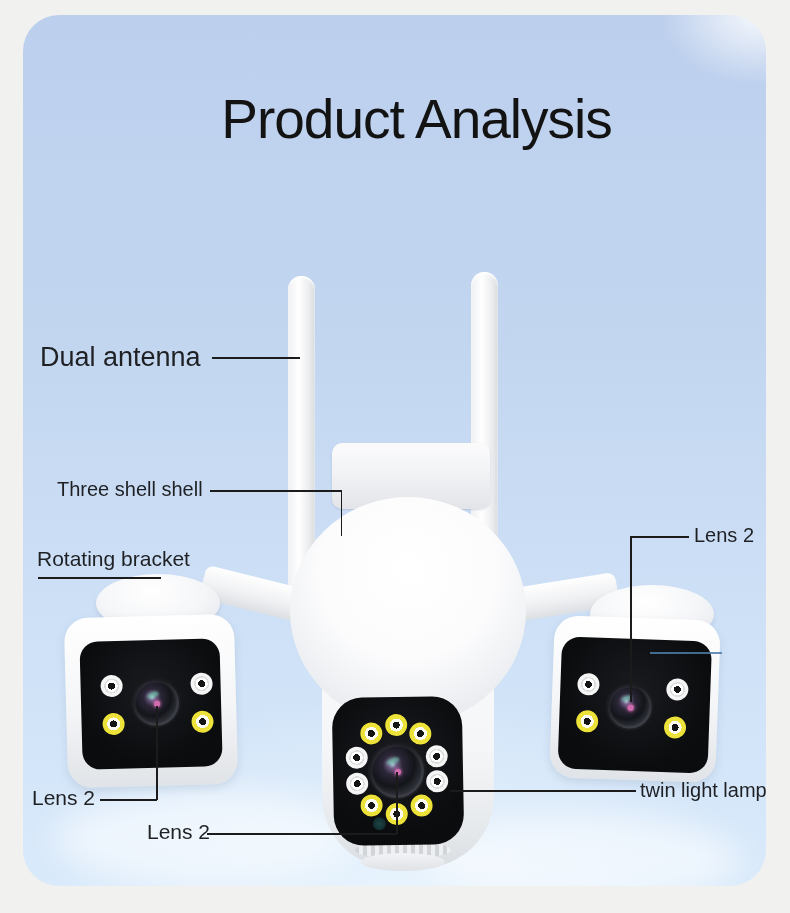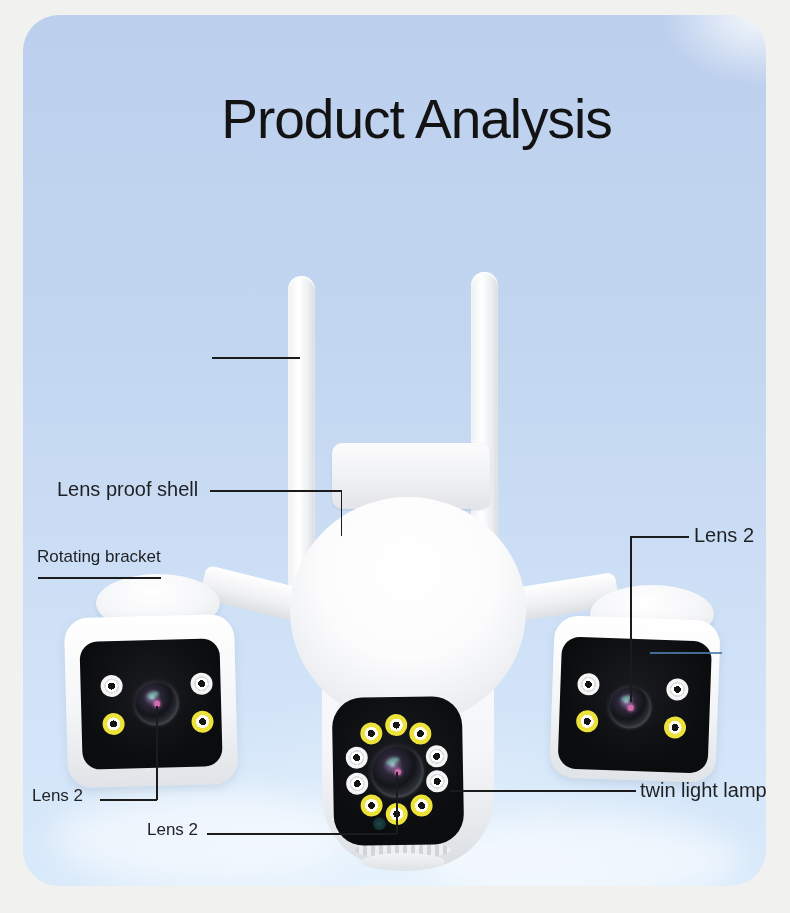--- a/index.html
+++ b/index.html
@@ -92,21 +92,21 @@
   .sensor{
     position:absolute;width:13px;height:13px;border-radius:50%;
     background:radial-gradient(circle,#1f4545 0%,#10292b 80%);
   }
   
   .line{position:absolute;background:var(--callout-line,#1b1b1b);}
   .line.h{height:1.5px;}
   .line.v{width:1.5px;}
   .line.blue{background:#4e7ba8;height:2px;opacity:.85;}
   .lbl{
-    position:absolute;color:var(--label-text,#1e2023);font-size:17px;white-space:nowrap;
+    position:absolute;color:var(--label-text,#1e2023);font-size:21px;white-space:nowrap;
   }
 </style>
 </head>
 <body>
 
 <div class="card">
 
   <div class="cloud" style="left:30px;top:775px;width:300px;height:95px;"></div>
   <div class="cloud" style="left:400px;top:800px;width:320px;height:90px;"></div>
 
@@ -175,20 +175,21 @@
   <div class="line h" style="left:77px;top:784px;width:57px;"></div>
   <div class="line v" style="left:133px;top:691px;height:94px;"></div>
 
   <div class="line h" style="left:184px;top:818px;width:190px;"></div>
   <div class="line v" style="left:373px;top:757px;height:62px;"></div>
 
   <div class="line h" style="left:427px;top:775px;width:186px;"></div>
 
   <div class="line blue" style="left:627px;top:637px;width:72px;"></div>
 
-  <div class="lbl" style="left:34px;top:463px;font-size:20px;">Lens proof shell</div>
+  <div class="lbl" style="left:17px;top:327px;font-size:27px;">Dual antenna</div>
+  <div class="lbl" style="left:34px;top:463px;font-size:20px;">Three shell shell</div>
   <div class="lbl" style="left:14px;top:532px;">Rotating bracket</div>
   <div class="lbl" style="left:671px;top:509px;font-size:20px;">Lens 2</div>
   <div class="lbl" style="left:9px;top:771px;">Lens 2</div>
   <div class="lbl" style="left:124px;top:805px;">Lens 2</div>
   <div class="lbl" style="left:617px;top:764px;font-size:20px;">twin light lamp</div>
 
 </div>
 
 </body></html>

